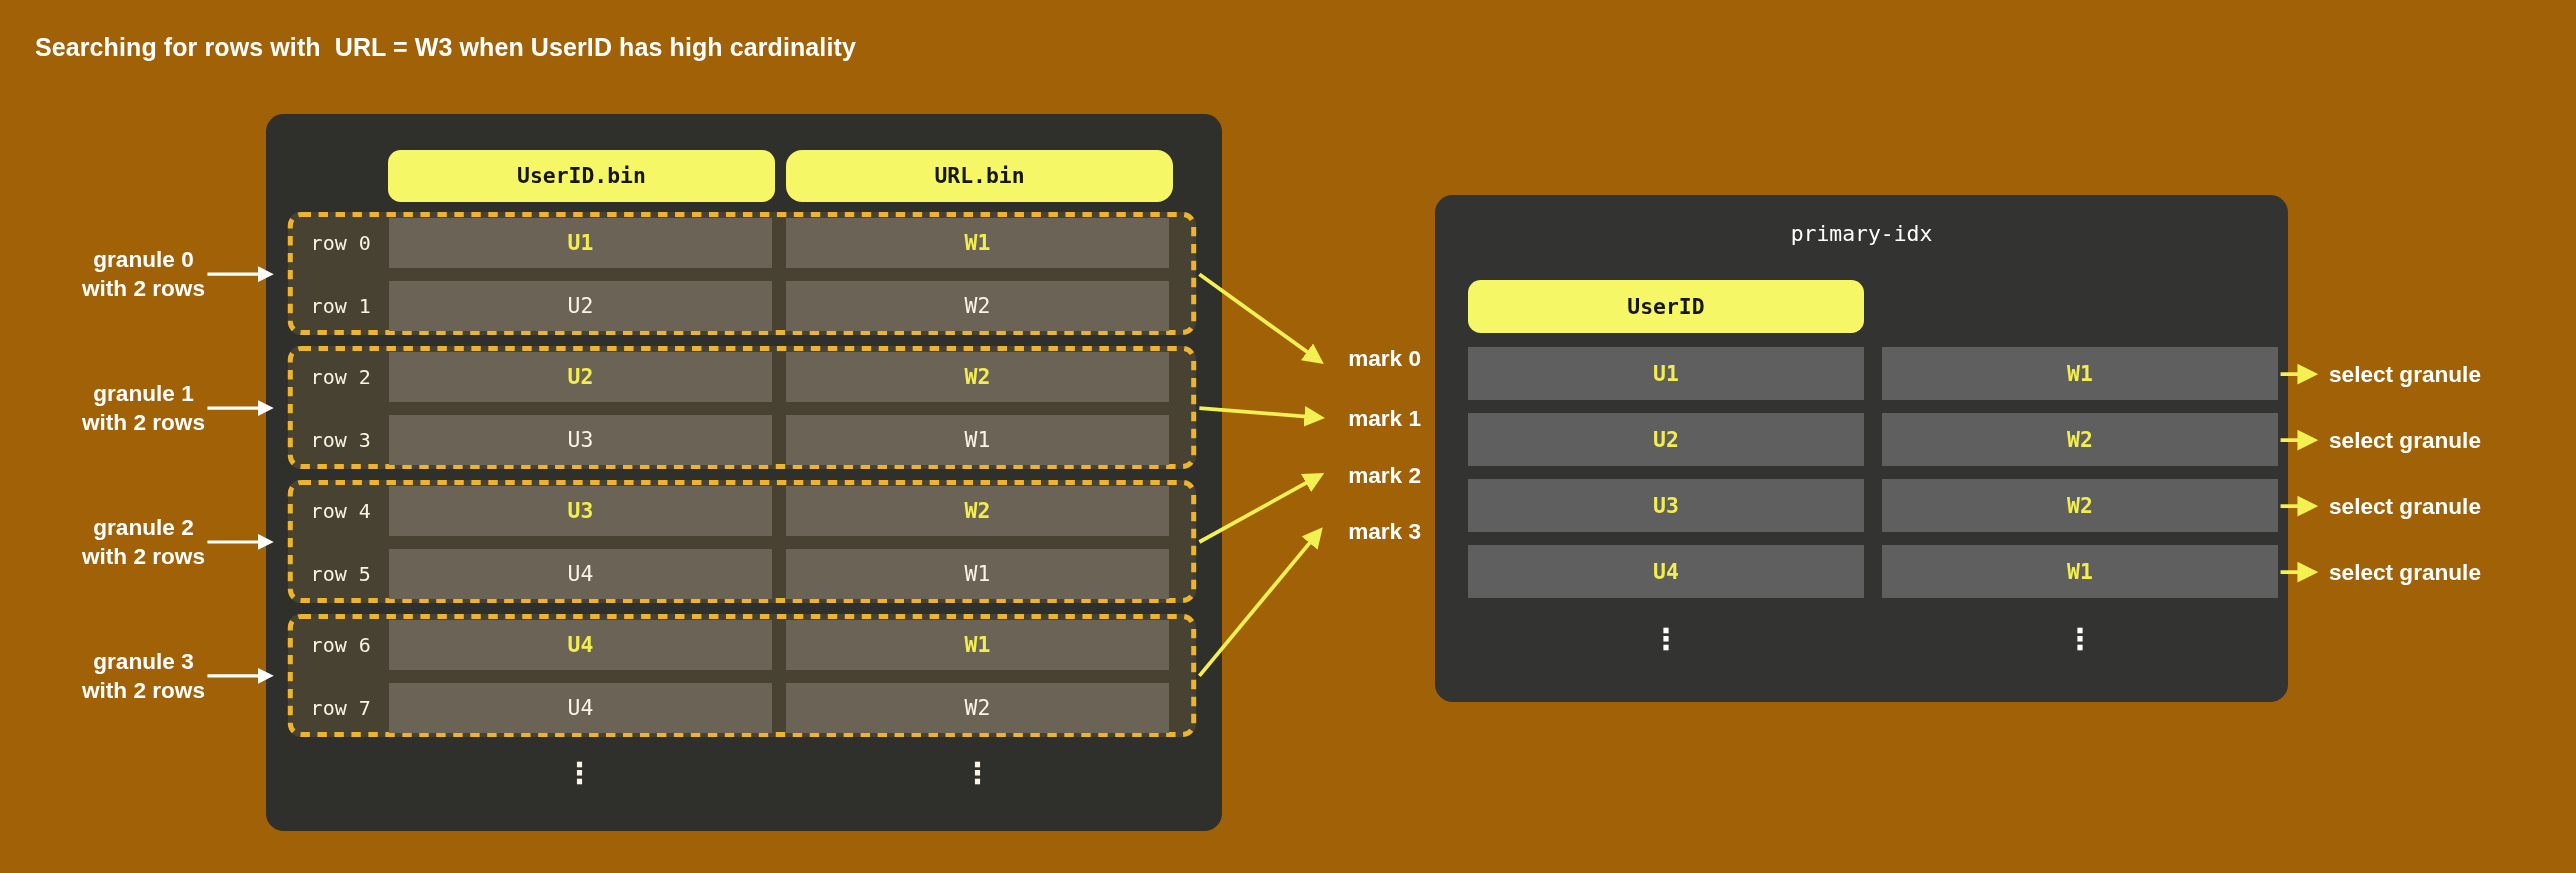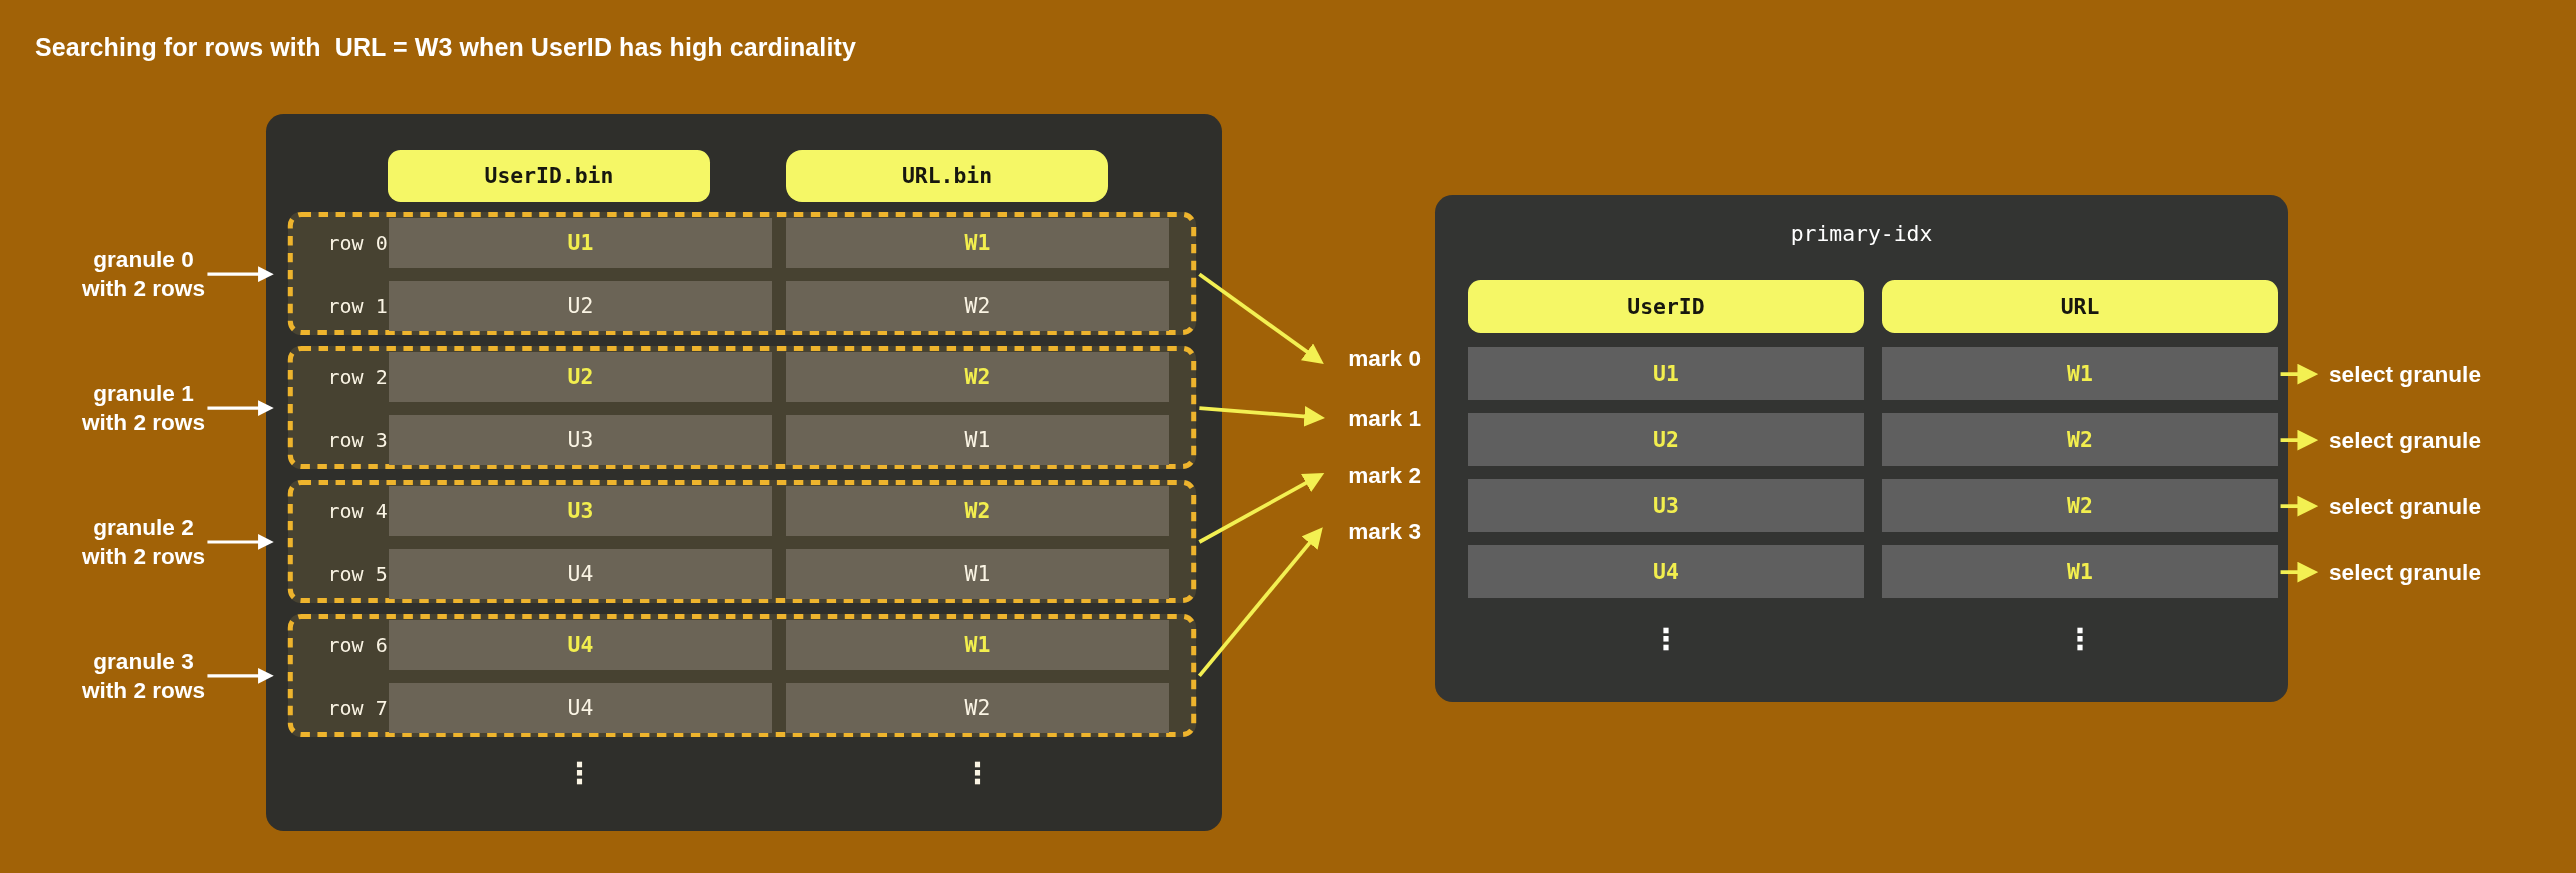--- a/index.html
+++ b/index.html
@@ -21,32 +21,32 @@
 
   .panel{border-radius:17.6px;}
   .bin-panel{left:266px;top:114px;width:956px;height:717px;background:#2f2f2b;}
   .idx-panel{left:1435px;top:195px;width:853px;height:507px;background:#333432;}
 
   .pill{
     background:#f5f766;border-radius:12.6px;
     color:#17170f;font-size:21.4px;font-weight:600;
     text-align:center;z-index:3;
   }
-  .pill.bin{width:322px;height:52px;line-height:52px;top:150px;}
+  .pill.bin{width:387px;height:52px;line-height:52px;top:150px;}
   .pill.idx{width:396px;height:53px;line-height:53px;top:280px;}
 
   .granule{
     left:288px;width:908px;height:123px;
     background:#474231;border-radius:12.6px;z-index:1;
   }
   .granule > svg.gborder{position:absolute;left:-3.8px;top:-3.8px;pointer-events:none;}
 
   .rlabel{
     left:22.6px;width:94px;height:50px;line-height:50px;
-    font-size:20px;color:#faf4e4;text-align:center;z-index:2;
+    font-size:20px;color:#faf4e4;text-align:left;z-index:2;
   }
   .cell{
     height:50px;line-height:50px;width:383px;
     background:#6b6456;text-align:center;font-size:21.4px;z-index:2;
   }
   .cell.c1{left:101px;}
   .cell.c2{left:498px;}
   .rowA{top:5.7px;}
   .rowB{top:69px;}
   .hl{color:#f2ee4e;font-weight:bold;}
@@ -168,21 +168,20 @@
 
   <div class="abs mark-label" style="top:344px;">mark 0</div>
   <div class="abs mark-label" style="top:404px;">mark 1</div>
   <div class="abs mark-label" style="top:461px;">mark 2</div>
   <div class="abs mark-label" style="top:517px;">mark 3</div>
 
   <div class="abs panel idx-panel"></div>
   <div class="abs pill idx mono" style="left:1468px;">UserID</div>
 
   <div class="abs idx-title mono">primary-idx</div>
-  <div class="abs pill idx mono" style="left:1882px;">URL</div>
 
   <div class="abs icell mono" style="left:1468px;top:347px;">U1</div>
   <div class="abs icell mono" style="left:1882px;top:347px;">W1</div>
   <div class="abs icell mono" style="left:1468px;top:413px;">U2</div>
   <div class="abs icell mono" style="left:1882px;top:413px;">W2</div>
   <div class="abs icell mono" style="left:1468px;top:479px;">U3</div>
   <div class="abs icell mono" style="left:1882px;top:479px;">W2</div>
   <div class="abs icell mono" style="left:1468px;top:545px;">U4</div>
   <div class="abs icell mono" style="left:1882px;top:545px;">W1</div>
 

